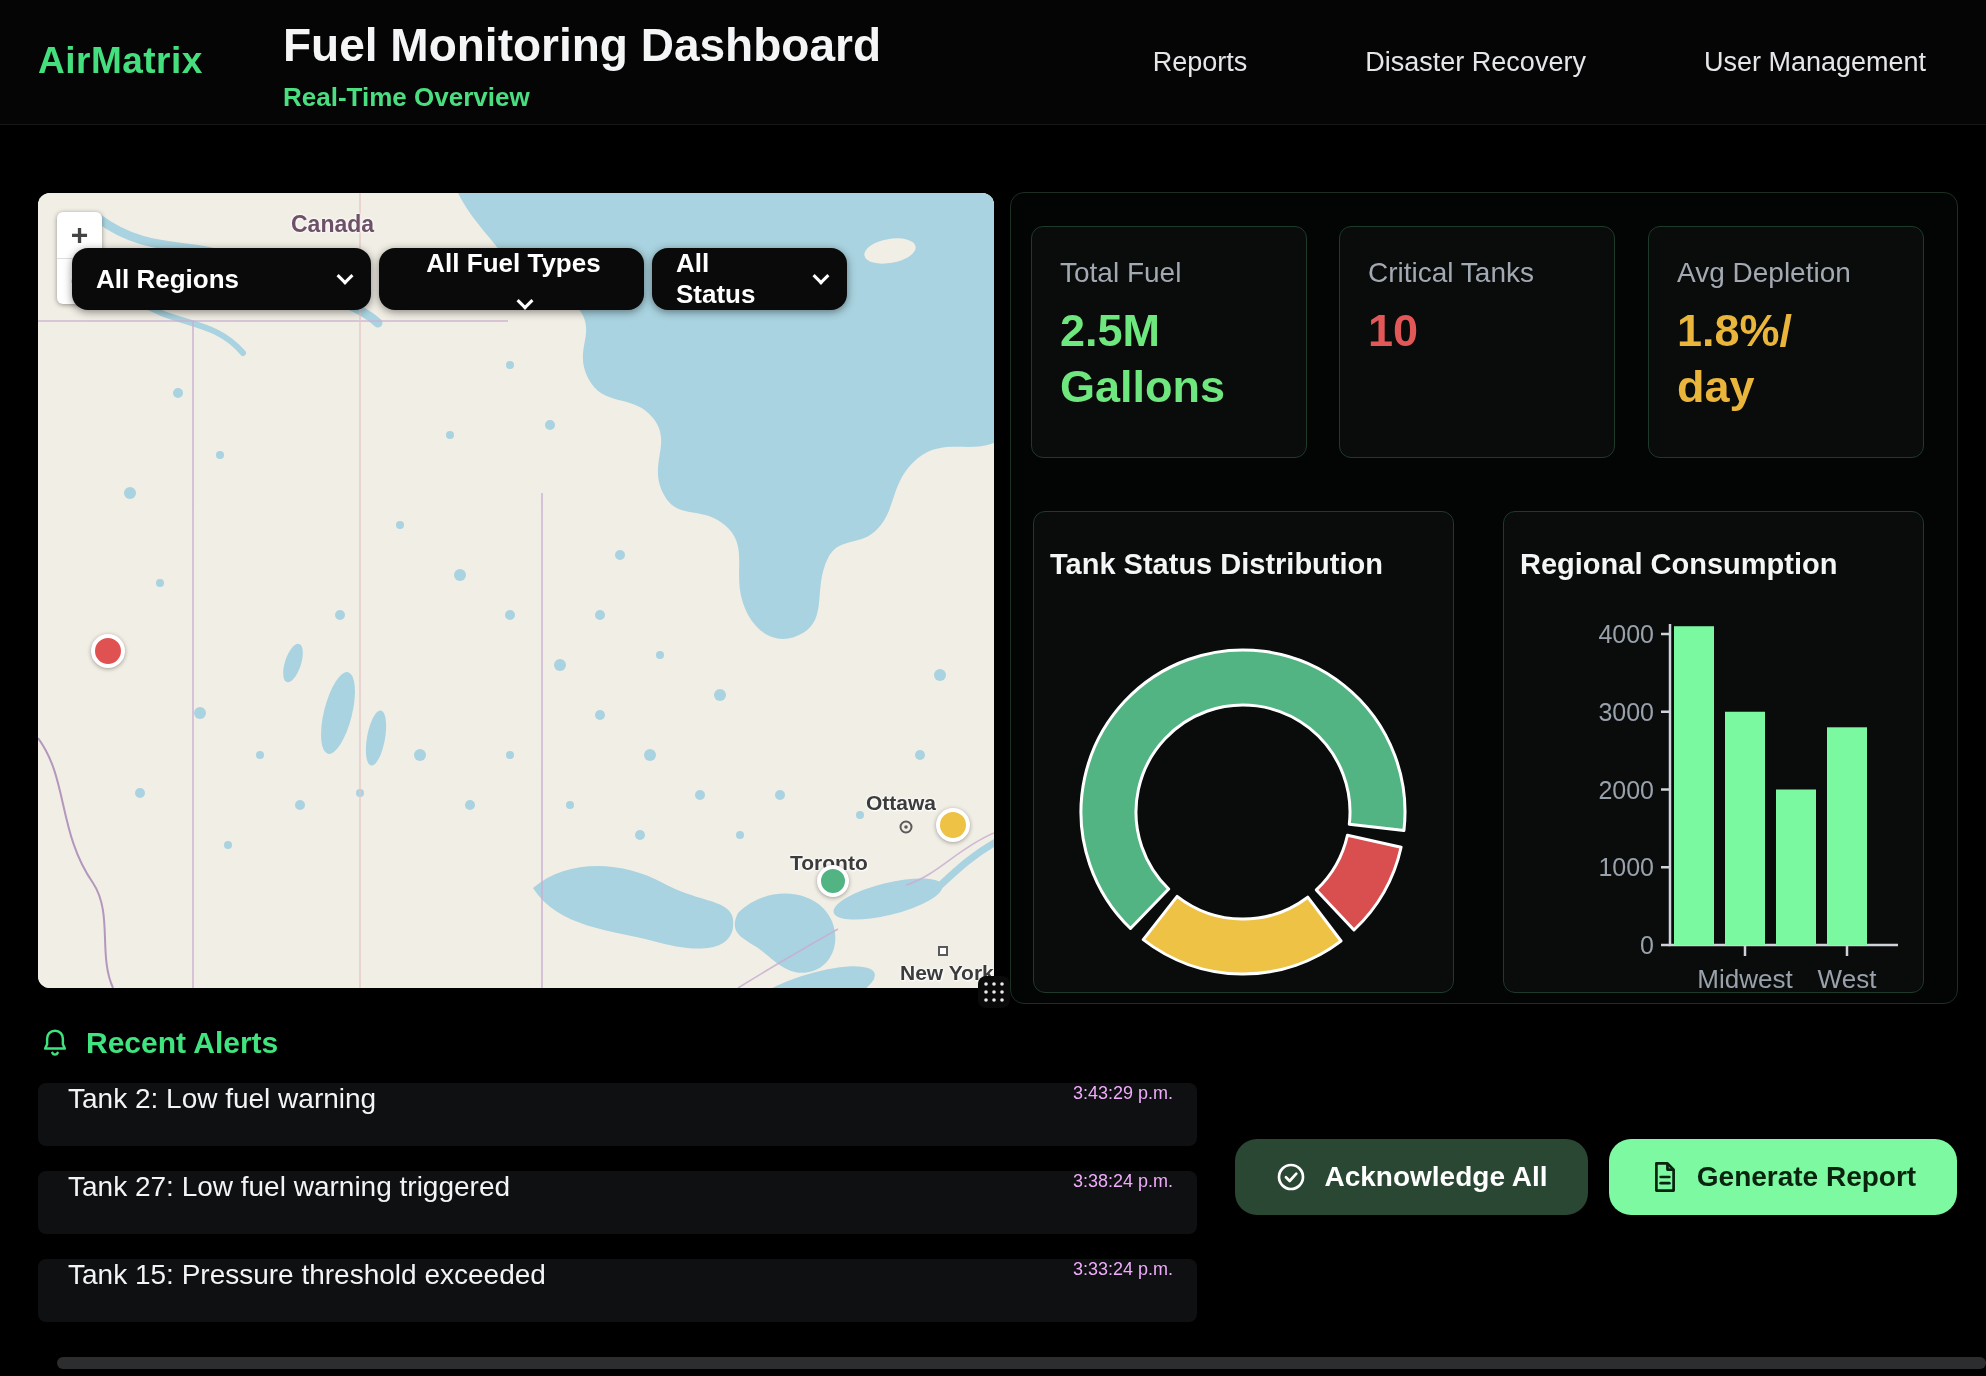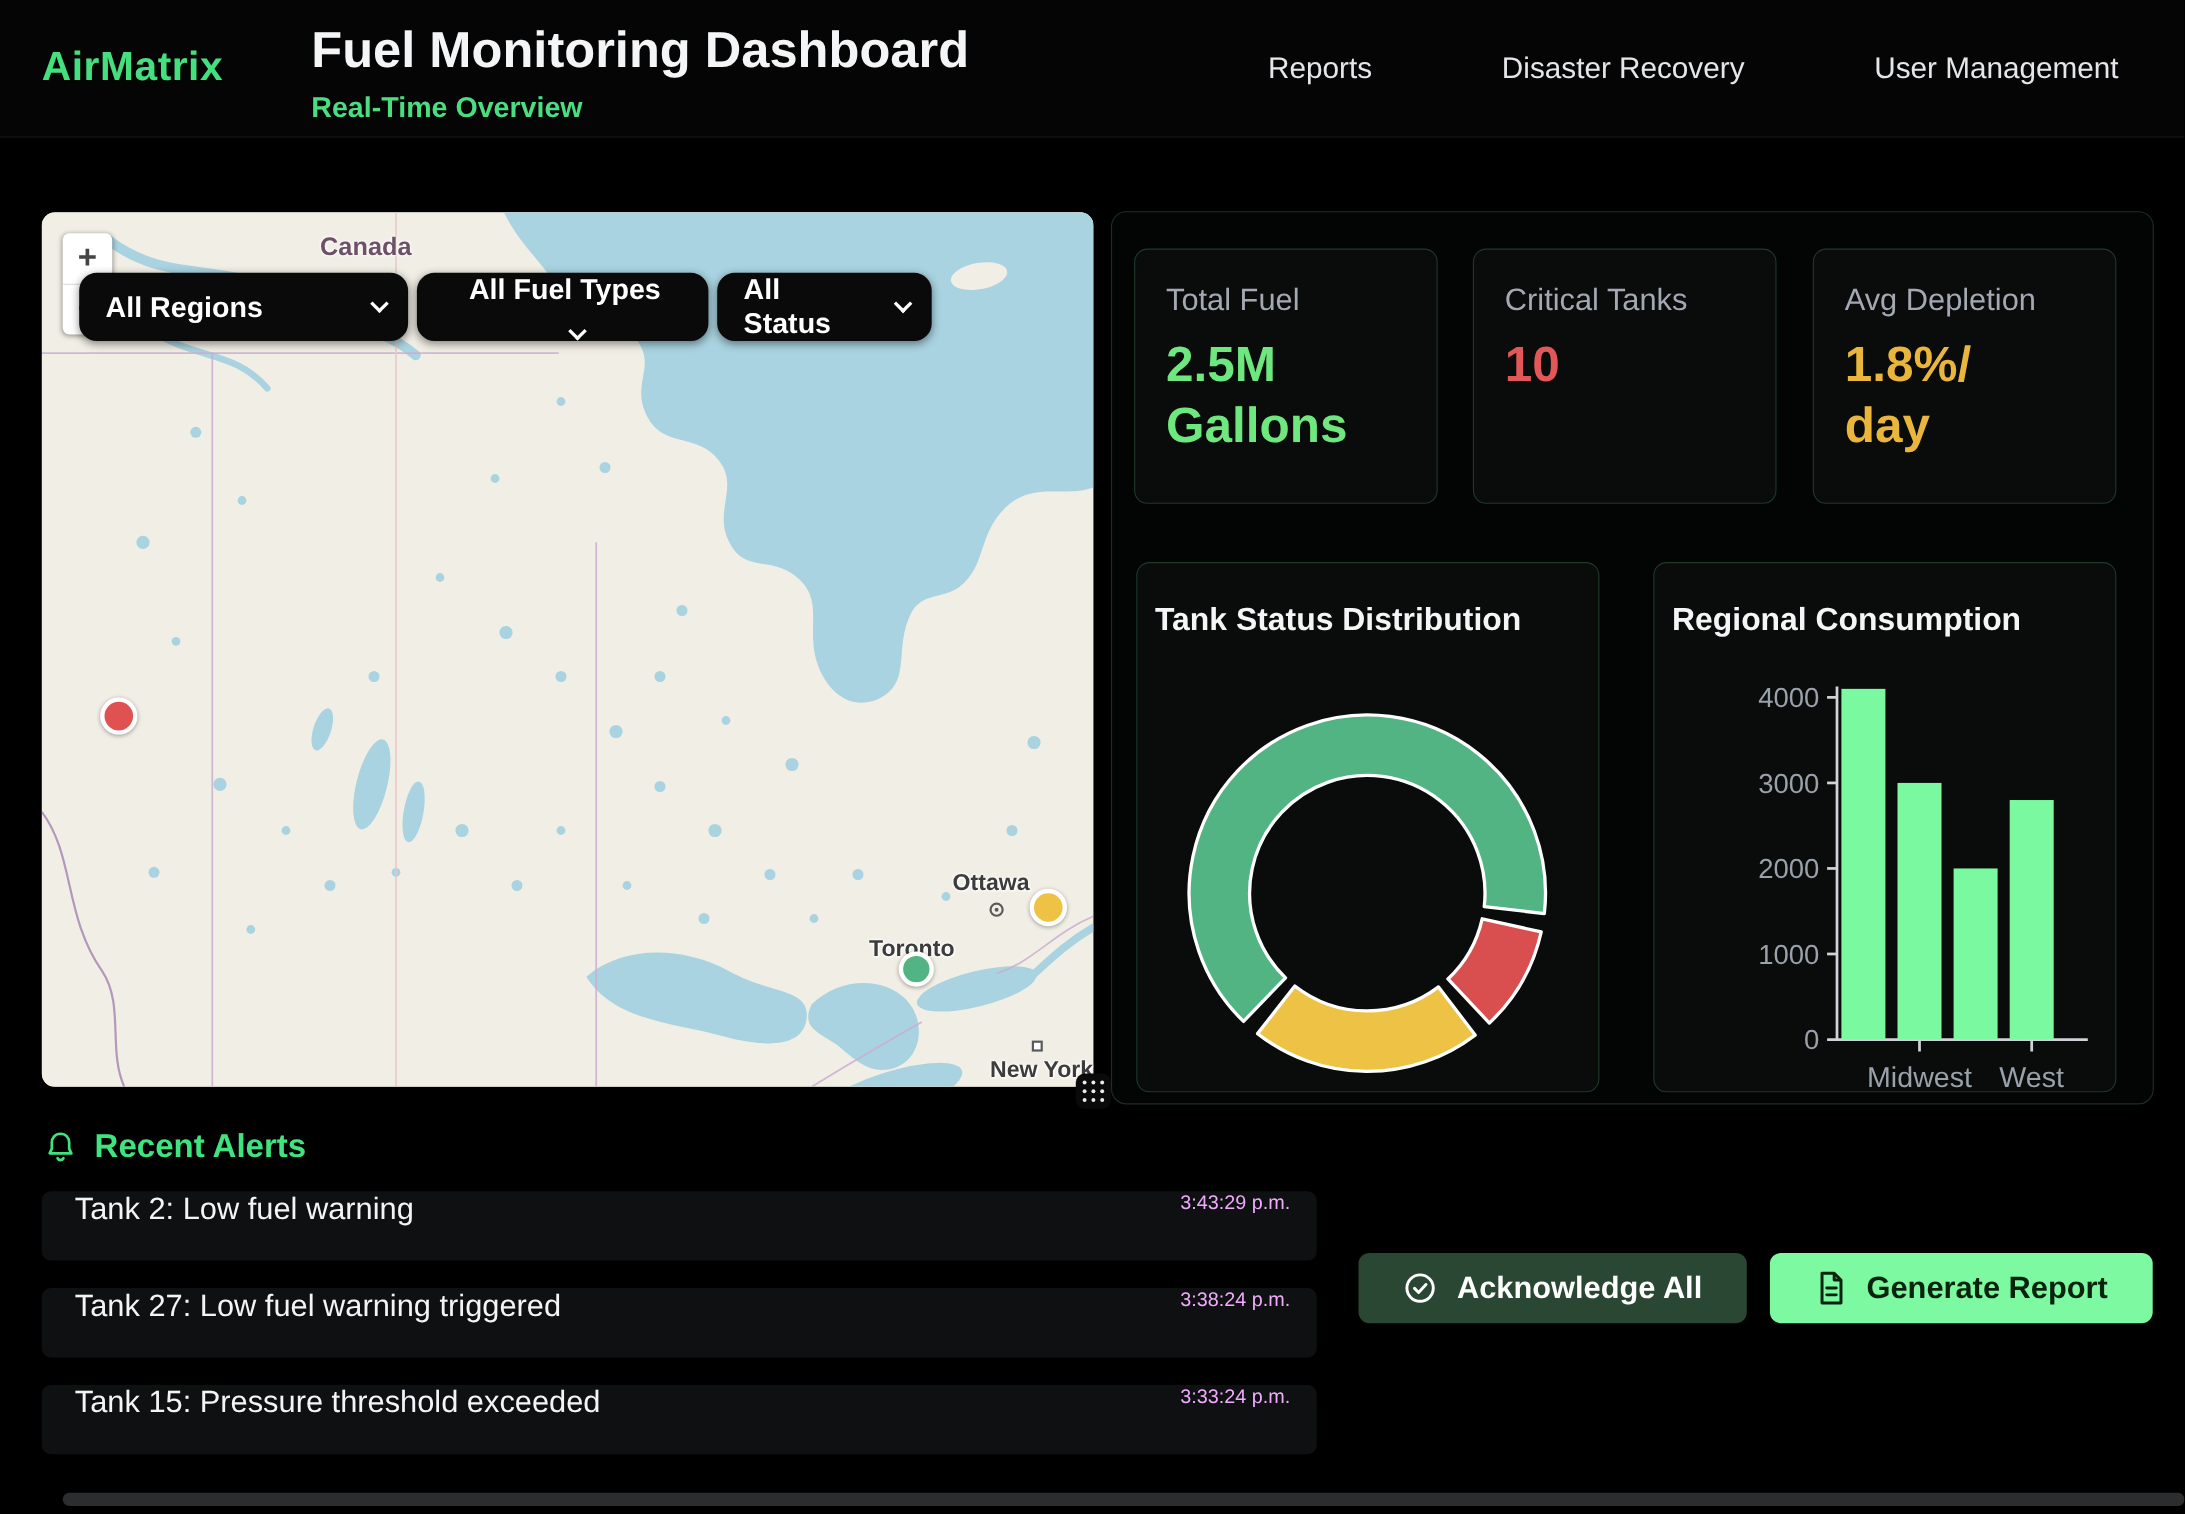--- a/index.html
+++ b/index.html
@@ -49,21 +49,21 @@
 
   
   .alerts-title-row { position:absolute; left:40px; top:1026px; display:flex; align-items:center; gap:16px; }
   .alerts-title { font-size:30px; font-weight:700; color:#3fe47f; }
   .alert-row { position:absolute; left:38px; width:1159px; height:63px; background:#0f1011; border-radius:8px; display:flex; justify-content:space-between; padding:0 24px 0 30px; cursor:pointer; }
   .alert-row.r0 { top:1083px; } .alert-row.r1 { top:1171px; } .alert-row.r2 { top:1259px; }
   .alert-msg { font-size:28px; color:#f3f4f6; }
   .alert-time { font-size:18px; color:#f0abfc; }
 
   
-  .btn { position:absolute; top:1139px; height:64px; border-radius:10px; display:flex; align-items:center; justify-content:center; gap:17px; cursor:pointer; }
+  .btn { position:absolute; top:1139px; height:76px; border-radius:22px; display:flex; align-items:center; justify-content:center; gap:17px; cursor:pointer; }
   .btn-ack { left:1235px; width:353px; background:#2a4733; color:#fff; }
   .btn-report { left:1609px; width:348px; background:#7cf9a1; color:#09230f; }
   .btn .blabel { font-size:28px; font-weight:600; }
 
   .bottom-scrollbar { position:absolute; left:57px; top:1357px; width:1929px; height:12px; background:#2c2d2f; border-radius:6px; cursor:pointer; }
 </style>
 </head>
 <body>
 
 <div class="screen">

